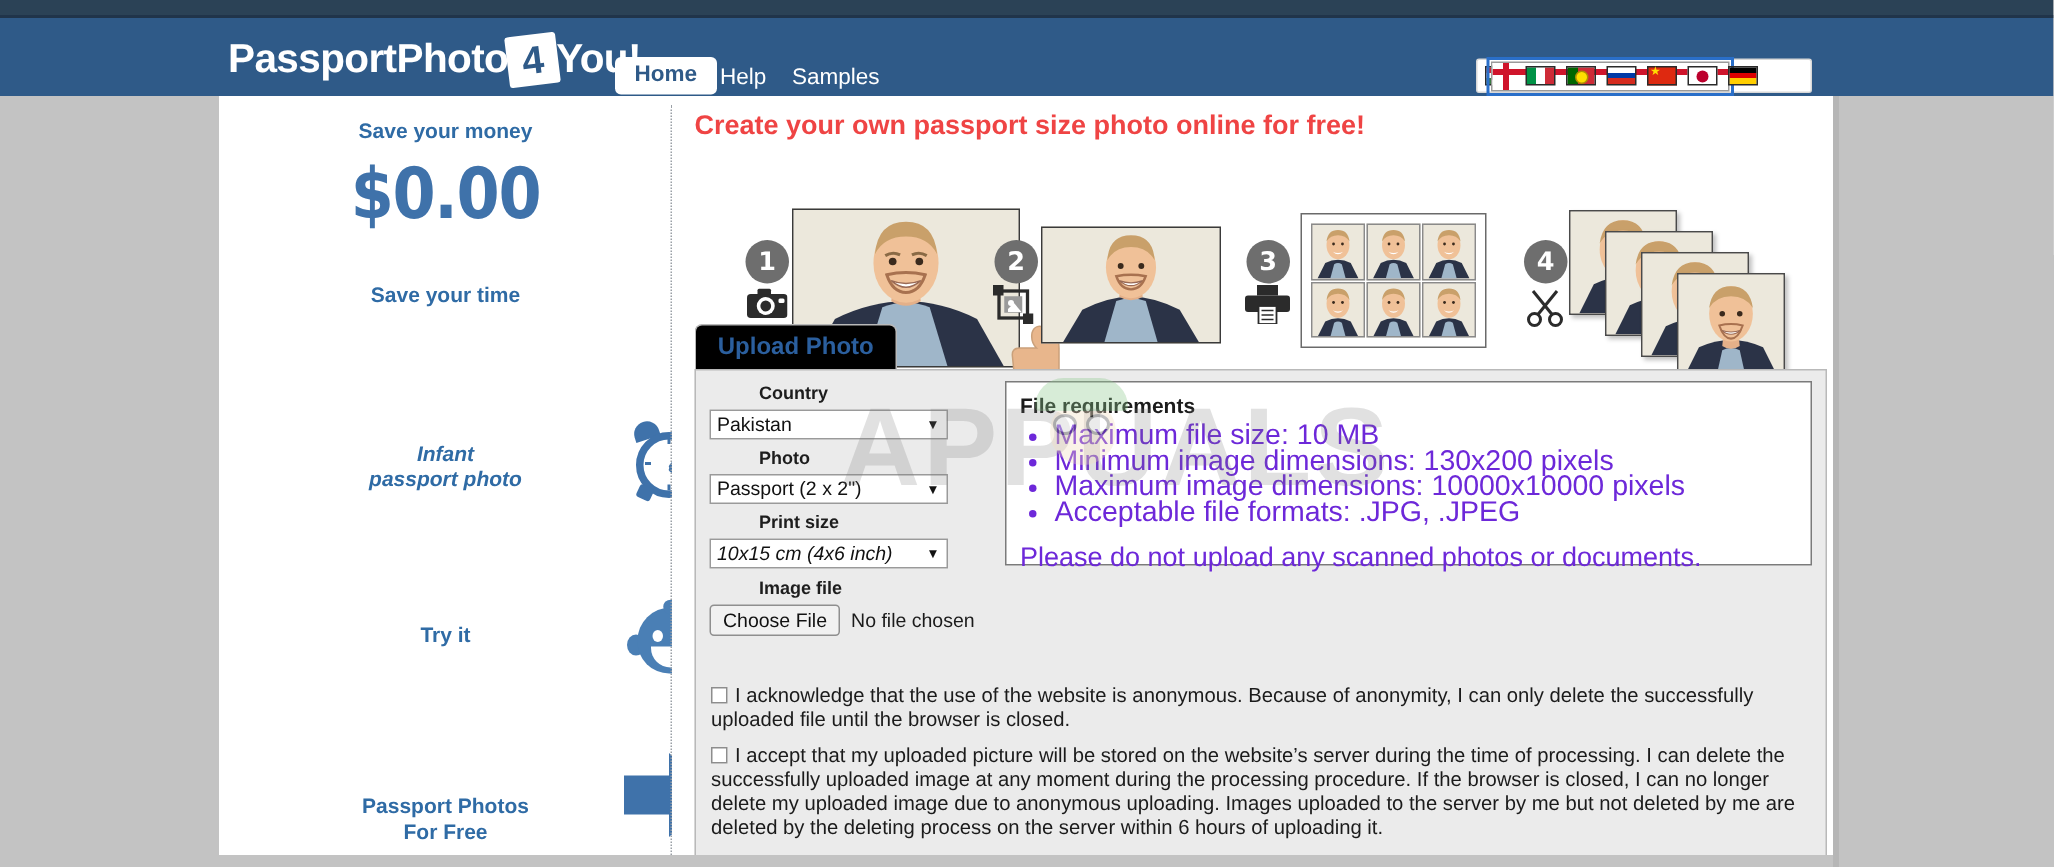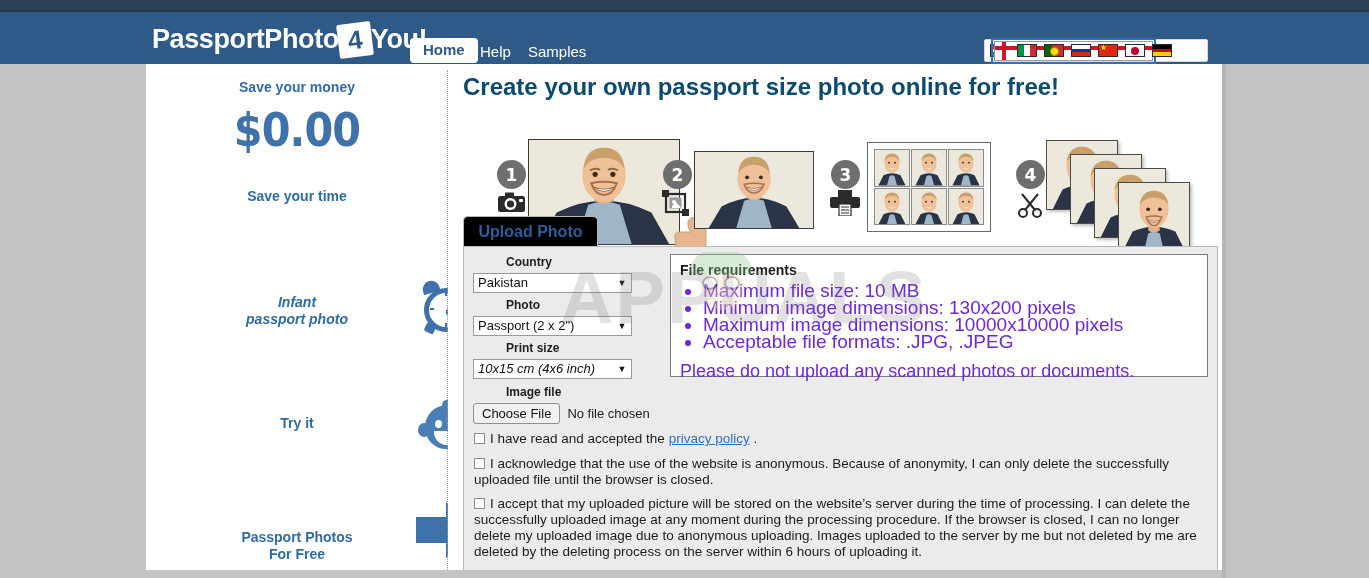--- a/index.html
+++ b/index.html
@@ -167,21 +167,21 @@
   .arrow { position:absolute; left:270px; top:438px; width:62px; height:56px; }
   .arrow .shaft { position:absolute; left:0; top:15px; width:32px; height:26px; background:#3f72aa; }
   .arrow .head { position:absolute; left:30px; top:0; width:0; height:0;
     border-top:28px solid transparent; border-bottom:28px solid transparent;
     border-left:32px solid #3f72aa; }
 
   
   .main { position:absolute; left:448px; top:64px; width:774px; height:514px; background:#ffffff; }
 
   .main-title {
-    position:absolute; left:15px; top:9px; font-size:24px; font-weight:bold; color:#0c4a6e;
+    position:absolute; left:15px; top:9px; font-size:18px; font-weight:bold; color:#ef4444;
   }
 
   
   .steps { position:absolute; left:0px; top:30px; width:774px; height:125px; }
   .stepnum {
     position:absolute; width:29px; height:29px; border-radius:50%;
     background:#6e6e6e; color:#ffffff; font-size:17px; font-weight:bold;
     display:flex; align-items:center; justify-content:center;
     font-family:"DejaVu Sans", sans-serif;
   }
@@ -603,23 +603,20 @@
         <div class="req-title">File requirements</div>
         <ul class="req-list">
           <li>Maximum file size: 10 MB</li>
           <li>Minimum image dimensions: 130x200 pixels</li>
           <li>Maximum image dimensions: 10000x10000 pixels</li>
           <li>Acceptable file formats: .JPG, .JPEG</li>
         </ul>
         <div class="req-note">Please do not upload any scanned photos or documents.</div>
       </div>
 
-      <div class="cbrow cb-1">
-        <span class="cb"></span><span>I have read and accepted the </span><span class="plink">privacy policy</span><span> .</span>
-      </div>
 
       <div class="cbrow cb-2">
         <span class="cb"></span><span>I acknowledge that the use of the website is anonymous. Because of anonymity, I can only delete the successfully uploaded file until the browser is closed.</span>
       </div>
 
       <div class="cbrow cb-3">
         <span class="cb"></span><span>I accept that my uploaded picture will be stored on the website’s server during the time of processing. I can delete the successfully uploaded image at any moment during the processing procedure. If the browser is closed, I can no longer delete my uploaded image due to anonymous uploading. Images uploaded to the server by me but not deleted by me are deleted by the deleting process on the server within 6 hours of uploading it.</span>
       </div>
 
     </div>

